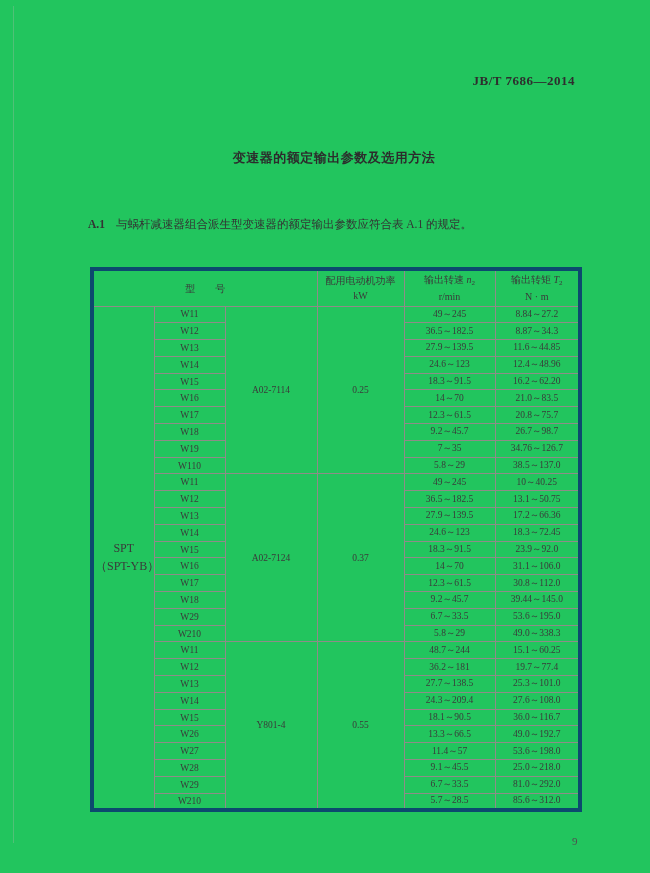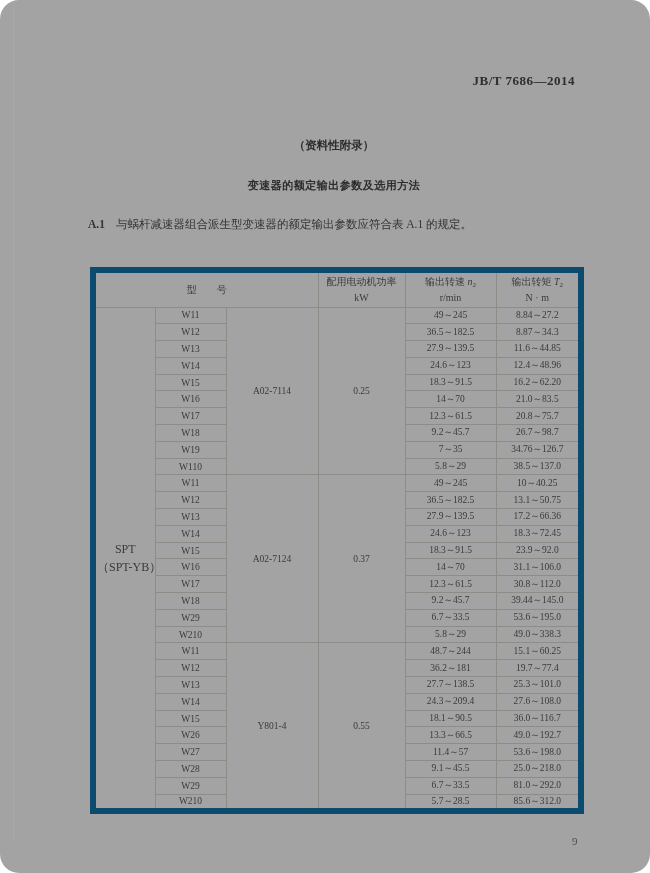--- a/index.html
+++ b/index.html
@@ -5,40 +5,39 @@
   * { margin: 0; padding: 0; box-sizing: border-box; }
   html, body { width: 650px; height: 873px; }
   body {
     font-family: "Liberation Serif", "DejaVu Serif", serif;
     background: #ffffff;
     position: relative;
     color: #333;
   }
   .page {
     position: absolute; inset: 0;
-    background: #a3a3a3;
+    background: #22c55e;
     overflow: hidden;
-    border-radius: 19px;
   }
   .scan-edge {
     position: absolute; left: 13px; top: 6px; bottom: 30px; width: 1px;
     background: rgba(190,184,178,0.30);
   }
   .std-code {
     position: absolute; top: 73px; right: 75px;
     font-size: 13px; font-weight: bold; color: #2e2e2e;
     letter-spacing: 0.5px;
   }
   .title-block {
     position: absolute; left: 90px; top: 131px; width: 488px;
     text-align: center; color: #2c2c2c;
   }
   .title-l1 { font-size: 13.5px; font-weight: bold; letter-spacing: 2px; }
   .title-l2 { font-size: 11.5px; font-weight: bold; margin-top: 7px; }
-  .title-l3 { font-size: 11px; font-weight: bold; margin-top: 25px; letter-spacing: 0.5px; }
+  .title-l3 { font-size: 13px; font-weight: bold; margin-top: 18px; letter-spacing: 0.5px; }
   .clause {
     position: absolute; left: 88px; top: 217px; width: 510px;
     font-size: 11.5px; color: #333;
   }
   .clause .num { font-weight: bold; margin-right: 11px; text-align: right; }
   .table-caption {
     position: absolute; left: 90px; top: 243px; width: 488px;
     text-align: center; font-size: 11.5px; font-weight: bold; color: #2c2c2c;
     letter-spacing: 0.3px;
   }
@@ -47,42 +46,41 @@
     border-collapse: collapse; table-layout: fixed; width: 488px;
     font-size: 9.5px; color: #3a3a3a;
   }
   .rating-table td, .rating-table th {
     border: 1px solid #8f8c88;
     text-align: center; vertical-align: middle;
     padding: 0 1px;
     font-weight: normal;
     overflow: hidden; white-space: nowrap;
   }
-  .rating-table { border: 6px solid #0c4a6e; }
+  .rating-table { border: 4px solid #0c4a6e; }
   .rating-table thead th { height: 37px; font-size: 10px; line-height: 1.55; }
   .rating-table tbody td { height: 16.8px; }
   .rating-table i { font-style: italic; font-family: "Liberation Serif", serif; }
   .rating-table sub { font-size: 7px; vertical-align: -2px; }
   .series-cell div { line-height: 1.5; font-size: 12px; }
   .page-number {
     position: absolute; left: 572px; top: 835px;
     font-size: 11px; color: #4f4f4f;
   }
 </style>
 </head>
 <body>
 
 <div class="page">
 
   <div class="scan-edge"></div>
 
   <div class="std-code">JB/T 7686—2014</div>
 
   <div class="title-block">
-    <div class="title-l2">（资料性附录）</div>
     <div class="title-l3">变速器的额定输出参数及选用方法</div>
   </div>
 
   <div class="clause">
     <span class="num">A.1</span><span>与蜗杆减速器组合派生型变速器的额定输出参数应符合表 A.1 的规定。</span>
   </div>
 
 
   <table class="rating-table">
     <colgroup>

